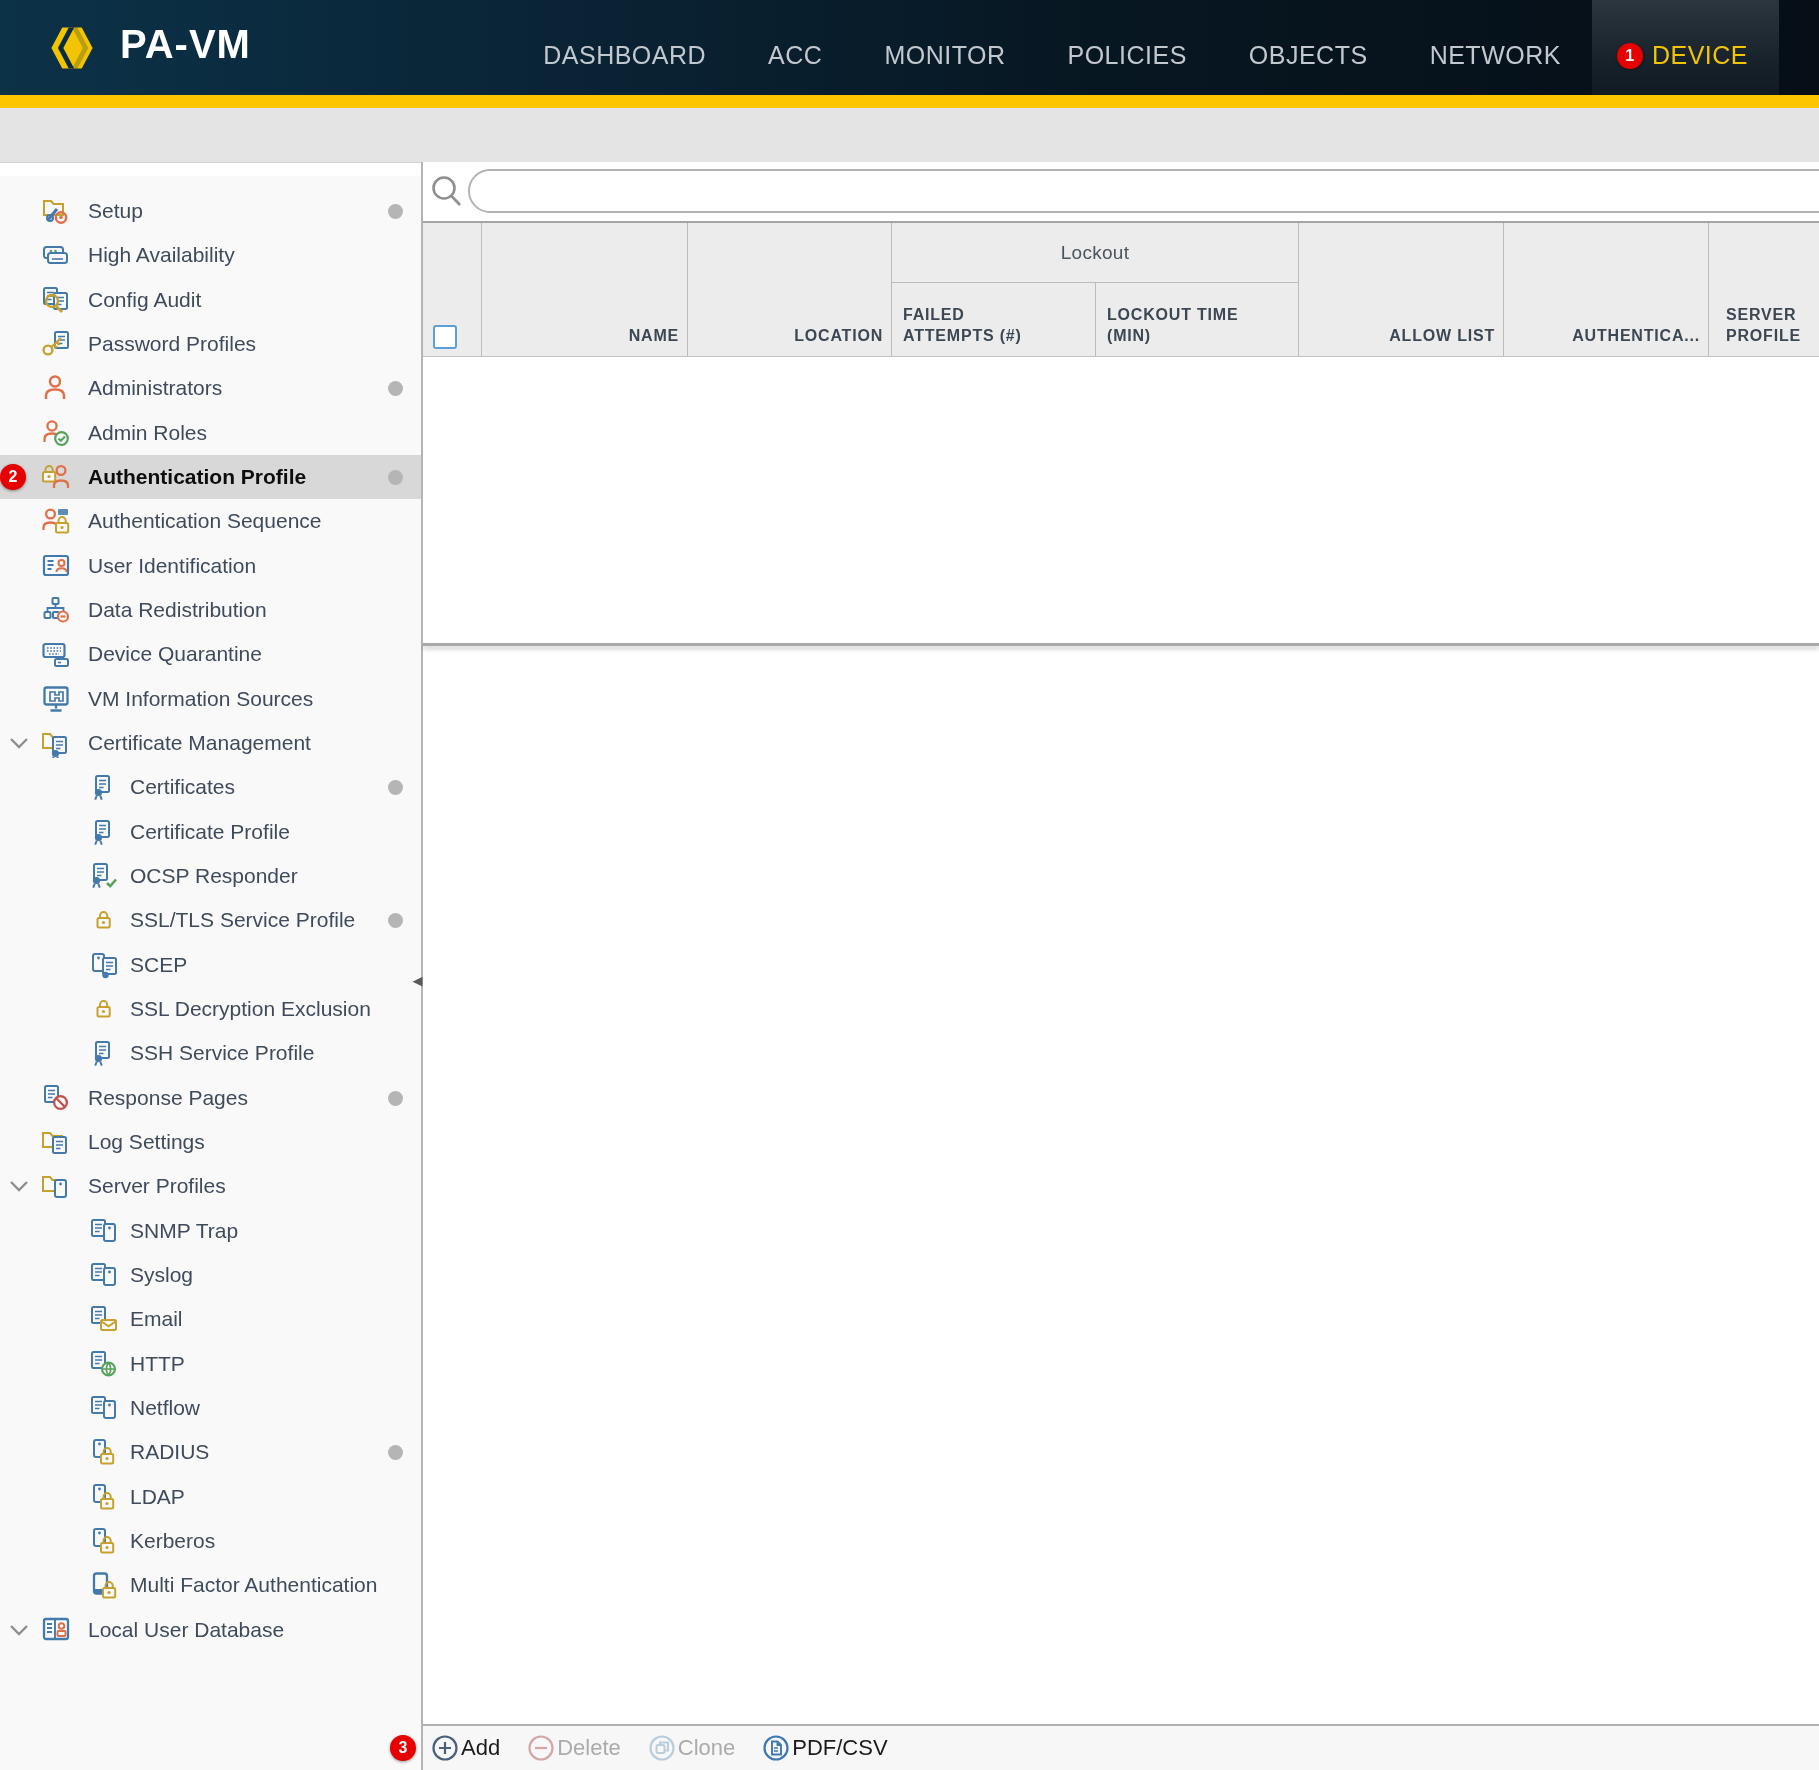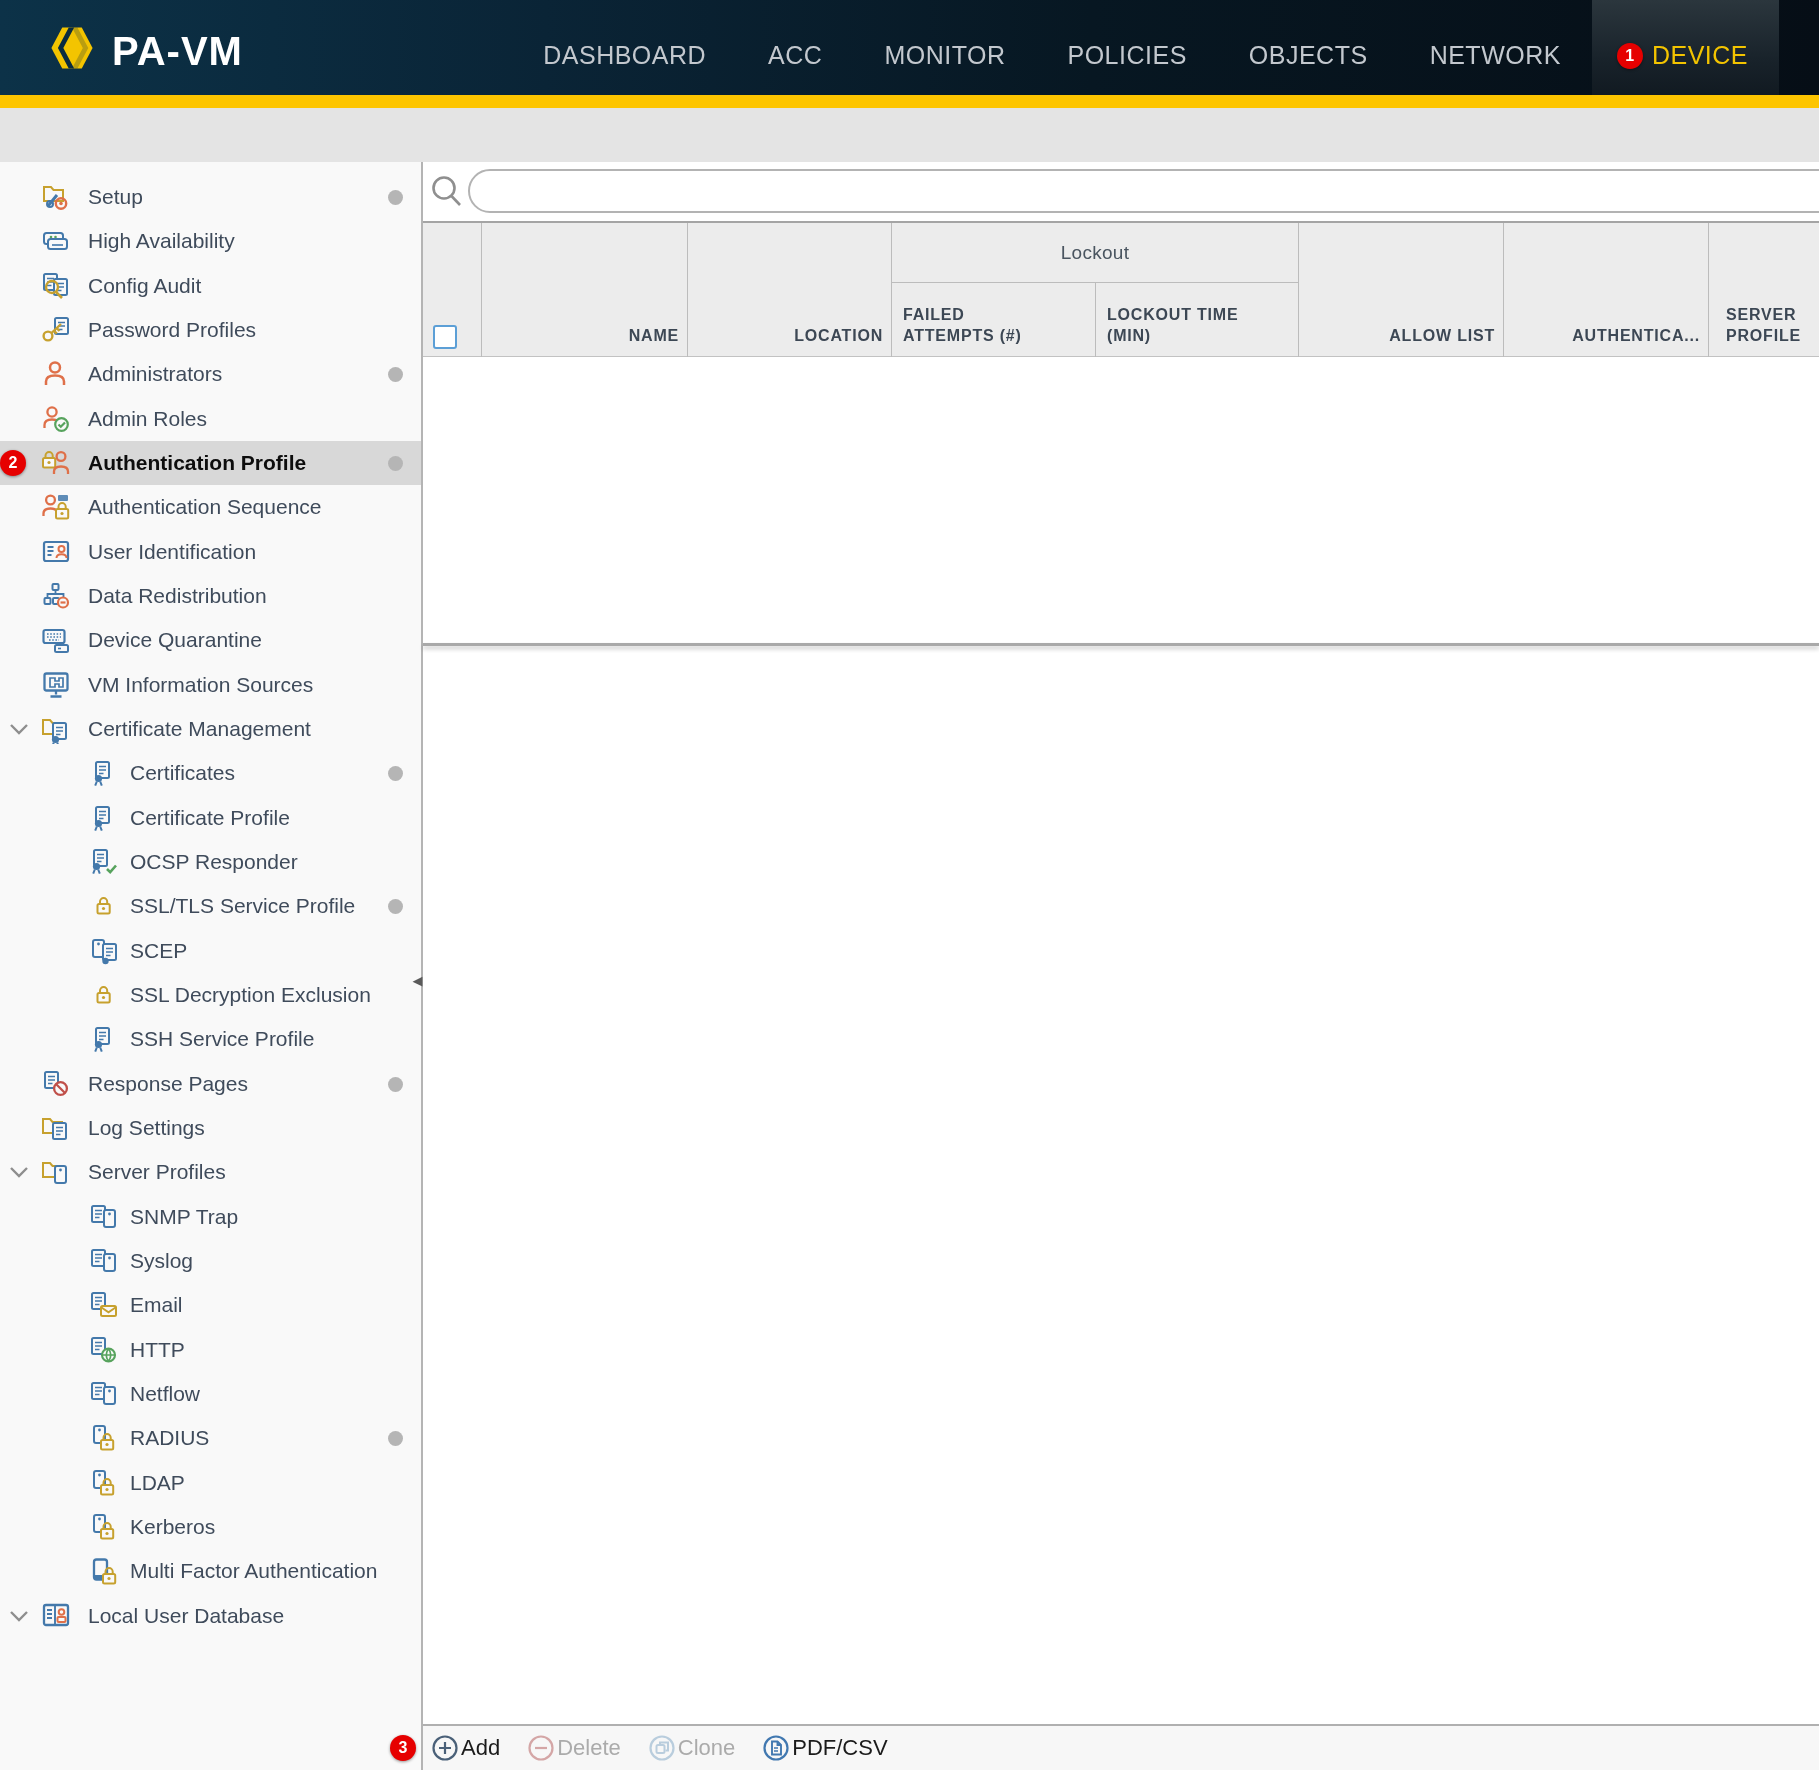--- a/index.html
+++ b/index.html
@@ -7,42 +7,42 @@
     width:1819px;height:1770px;position:relative;overflow:hidden;
     font-family:"Liberation Sans", sans-serif;background:#ffffff;
     -webkit-font-smoothing:antialiased;
   }
   
   .nav{
     position:absolute;top:0;left:0;width:100%;height:95px;
     background:linear-gradient(90deg,#0c3248 0%,#0a2436 30%,#071722 60%,#060e16 100%);
     display:flex;align-items:center;
   }
-  .logo{display:flex;align-items:flex-end;gap:14px;margin-left:46px;}
+  .logo{display:flex;align-items:flex-start;gap:22px;margin-left:46px;}
   .logo-text{color:#ffffff;font-size:40px;font-weight:700;letter-spacing:1px;}
   .tabs{display:flex;align-items:stretch;height:100%;margin-left:auto;margin-right:40px;}
   .tab{
     display:flex;align-items:center;padding:8px 31px;height:100%;
     color:#c3c8ce;font-size:25px;letter-spacing:0.5px;cursor:pointer;white-space:nowrap;
   }
   .tab.active{
     color:#f3c400;
     background:linear-gradient(180deg,#2b363d 0%,#18222a 55%,#0e161d 100%);
   }
   .badge{
     background:#e60000;color:#fff;border-radius:50%;
     width:26px;height:26px;display:flex;align-items:center;justify-content:center;
     font-size:16px;font-weight:700;box-shadow:0 1px 3px rgba(0,0,0,.4);flex:0 0 auto;
   }
   .tab .badge{margin-right:9px;margin-left:-6px;}
   .yellowbar{position:absolute;top:95px;left:0;width:100%;height:13px;background:#fdc500;}
   .grayband{position:absolute;top:108px;left:0;width:100%;height:54px;background:#e4e4e4;border-bottom:1px solid #d0d0d0;}
   
   .sidebar{
-    position:absolute;top:162px;left:0;width:421px;bottom:0;background:#f9f9f9;
+    position:absolute;top:176px;left:0;width:421px;bottom:0;background:#f9f9f9;
     overflow:hidden;padding-top:13px;box-sizing:border-box;
   }
   .vdivider{position:absolute;top:162px;left:421px;width:2px;bottom:0;background:#b4b4b4;}
   .collapse-handle{
     position:absolute;left:413px;top:970px;width:9px;height:20px;color:#5a5a5a;
     font-size:13px;display:flex;align-items:center;justify-content:center;cursor:pointer;z-index:5;
   }
   .side-row{
     height:44.33px;display:flex;align-items:center;position:relative;
     color:#3f4b5b;font-size:21px;white-space:nowrap;cursor:pointer;overflow:hidden;

